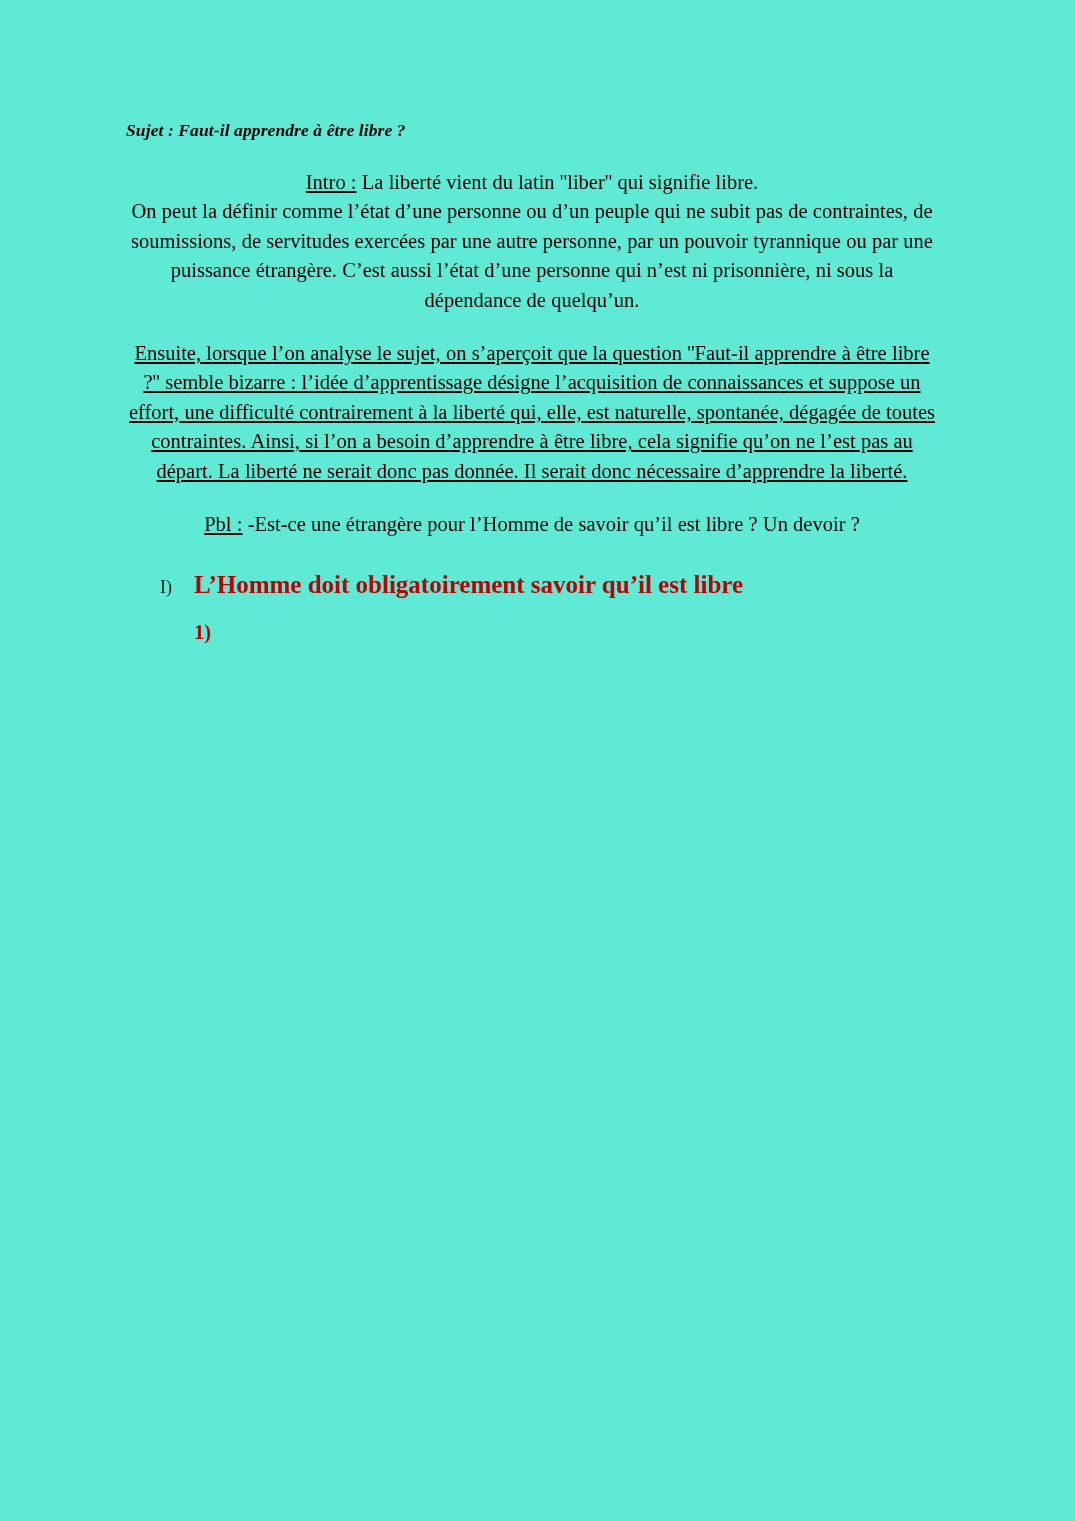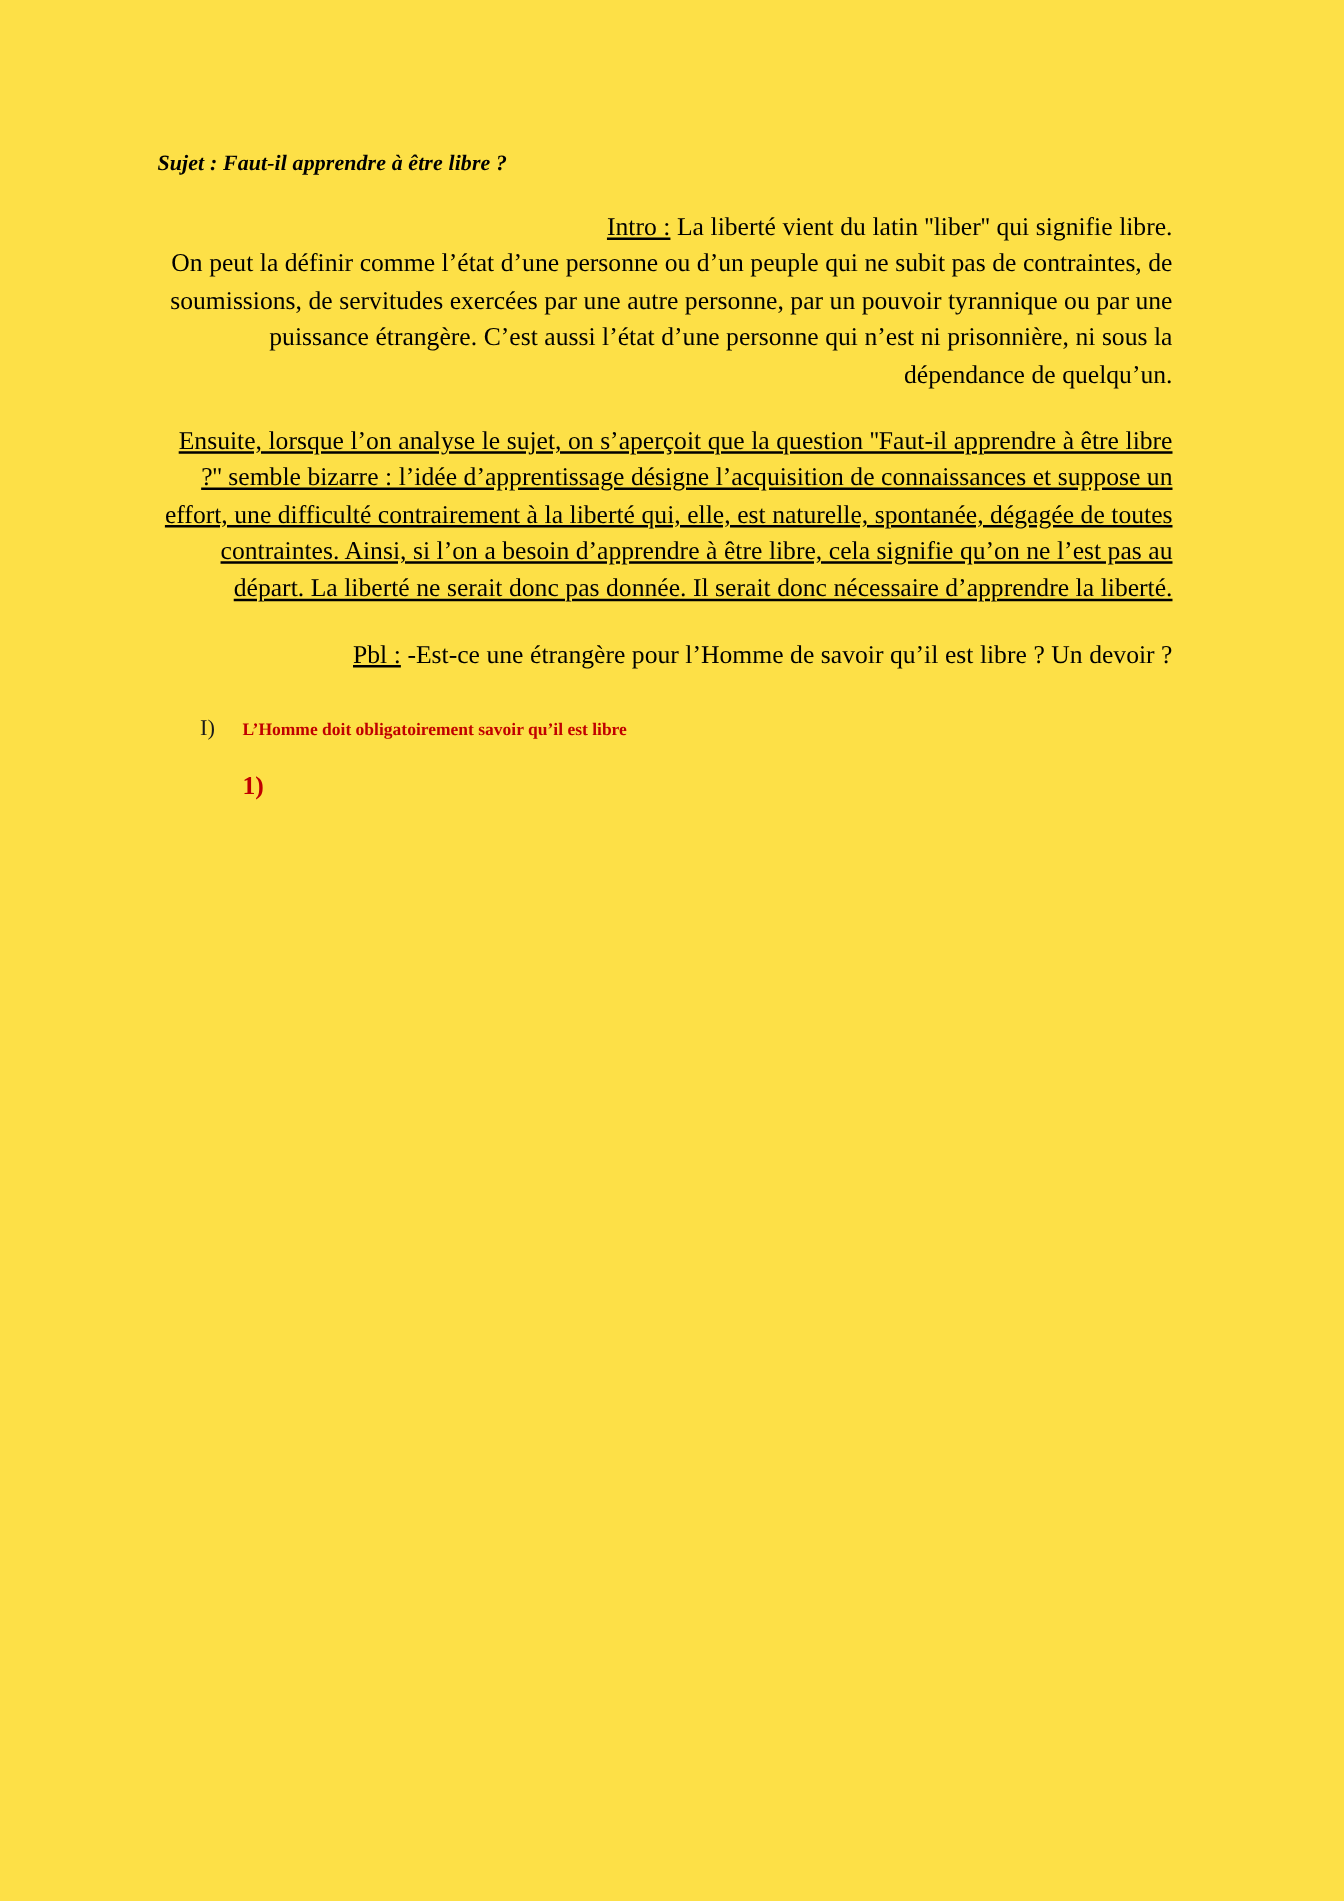--- a/index.html
+++ b/index.html
@@ -13,21 +13,21 @@
     height: 1521px;
     font-family: "Liberation Serif", "DejaVu Serif", serif;
     color: #000000;
     -webkit-font-smoothing: antialiased;
   }
 
   .page {
     position: relative;
     width: 1075px;
     height: 1521px;
-    background: #fde047;
+    background: #5eead4;
     box-sizing: border-box;
     padding: 118px 66px 0 126px;
   }
 
   .doc-body {
     width: 812px;
   }
 
   
   .doc-title {
@@ -37,21 +37,21 @@
     line-height: 24px;
     margin: 0 0 26px 0;
     letter-spacing: 0.1px;
   }
 
   
   .para {
     font-size: 20.5px;
     line-height: 29.4px;
     margin: 0 0 22px 0;
-    text-align: right;
+    text-align: center;
     word-spacing: 0.1px;
   }
   .para:last-of-type {
     margin-bottom: 0;
   }
 
   .u-label {
     text-decoration: underline;
     text-underline-offset: 2px;
   }
@@ -69,21 +69,21 @@
     padding-left: 34px;
   }
   .outline-marker {
     font-size: 18px;
     line-height: 29px;
     color: #1a1a1a;
     width: 34px;
     flex: 0 0 34px;
   }
   .outline-heading-text {
-    font-size: 14px;
+    font-size: 25px;
     line-height: 29px;
     font-weight: bold;
     color: #C00000;
     margin-top: 31px;
   }
 
   .outline-level2 {
     display: flex;
     align-items: baseline;
     margin: 0;

